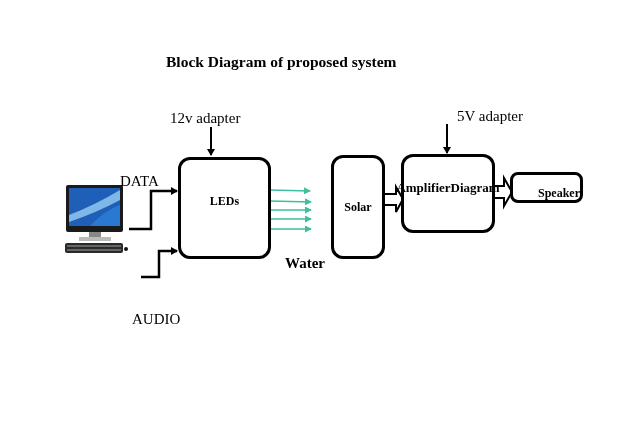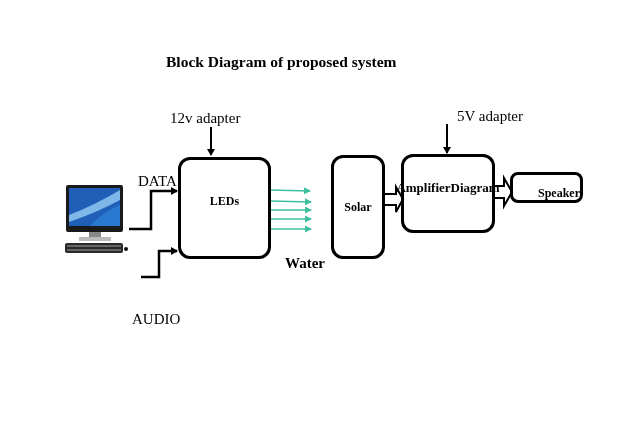--- a/index.html
+++ b/index.html
@@ -57,21 +57,21 @@
       <rect x="79" y="237" width="32" height="4" fill="#bbb"></rect>
       <rect x="65" y="243" width="58" height="10" rx="2" fill="#2a2a2a"></rect>
       <rect x="67" y="245" width="54" height="2" fill="#666"></rect>
       <rect x="67" y="249" width="54" height="2" fill="#666"></rect>
       <circle cx="126" cy="249" r="2" fill="#111"></circle>
     </g>
   </svg>
 
   <div class="t small" style="left:170px;top:110px;">12v adapter</div>
   <div class="t small" style="left:417px;top:108px;padding-left:40px;">5V adapter</div>
-  <div class="t small" style="left:138px;top:173px;">DATA</div>
+  <div class="t small" style="left:120px;top:173px;">DATA</div>
   <div class="t small" style="left:132px;top:283px;margin-top:28px;">AUDIO</div>
   <div class="t small bold" style="left:285px;top:255px;">Water</div>
 
   <div class="box" style="left:331px;top:155px;width:54px;height:104px;font-size:12px;">
     <span>Solar</span>
   </div>
 
   <div class="box" style="left:178px;top:157px;width:93px;height:102px;font-size:12px;align-items:flex-start;padding-top:34px;">
     <span>LEDs</span>
   </div>

